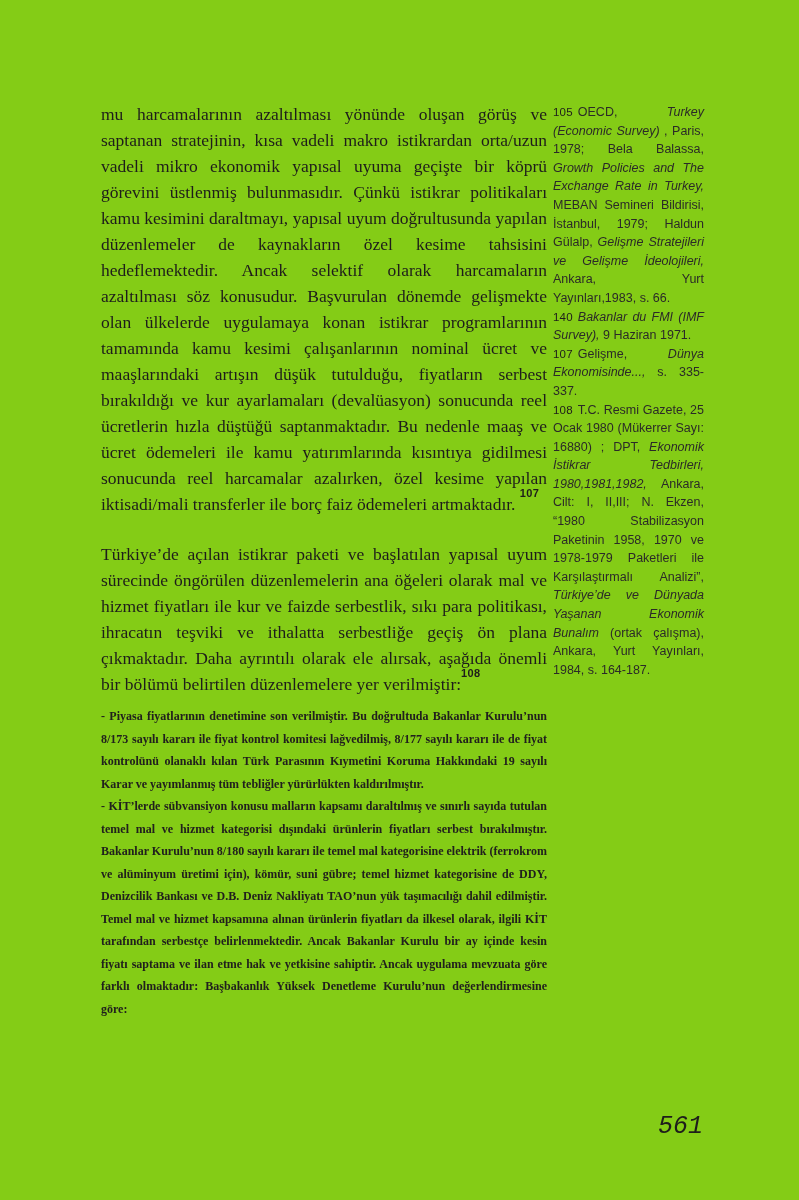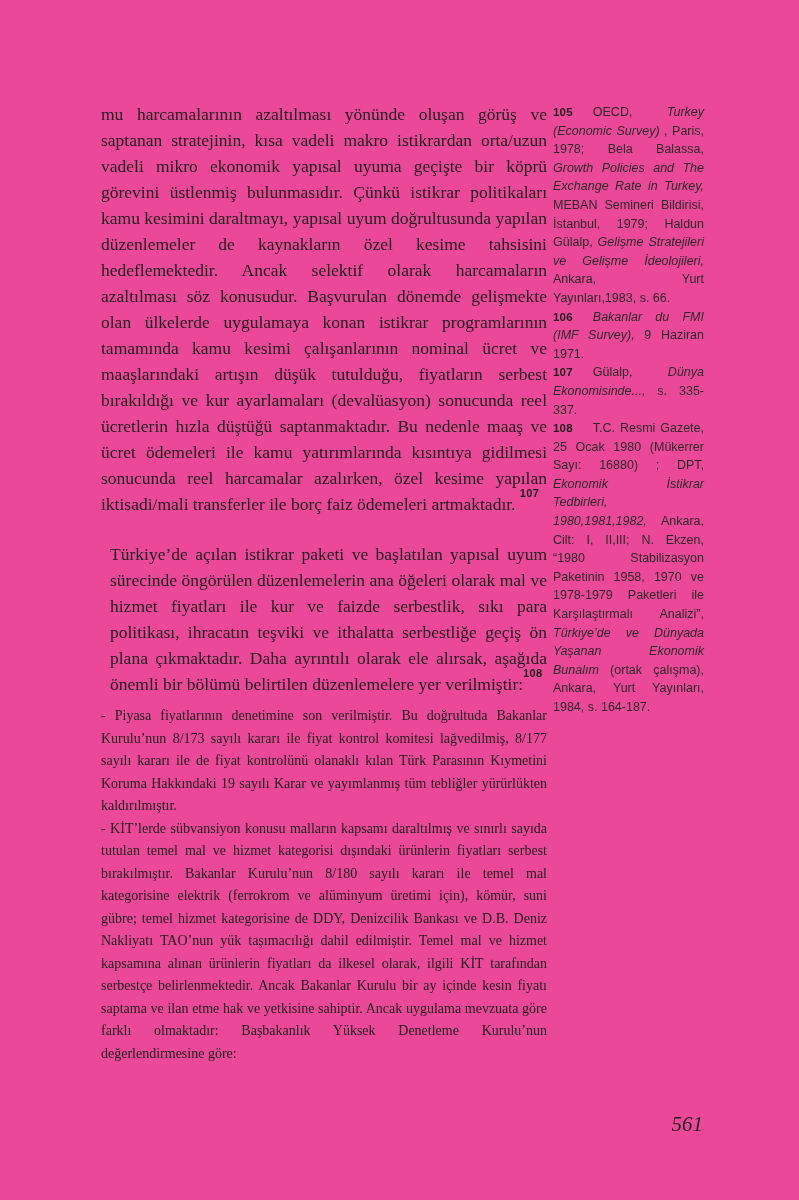--- a/index.html
+++ b/index.html
@@ -2,76 +2,76 @@
 <html lang="tr"><head>
 <meta charset="utf-8">
 <style>
   * { margin: 0; padding: 0; box-sizing: border-box; }
   html, body { background: #ffffff; }
   .page {
     position: relative;
     width: 799px;
     height: 1200px;
     margin: 0 auto;
-    background: #ec4899;
+    background: #84cc16;
     color: #1e1d1b;
     overflow: hidden;
   }
 
   
   .body-col {
     position: absolute;
     left: 101px;
     top: 101px;
     width: 446px;
   }
   .para {
     font-family: "Liberation Serif", "DejaVu Serif", serif;
     font-size: 17.5px;
     line-height: 26px;
     text-align: justify;
     color: #1e1d1b;
   }
-  .para-2 { margin-top: 24px; margin-left: 9px; }
+  .para-2 { margin-top: 24px; }
   .fnref {
     font-family: "Liberation Sans", "DejaVu Sans", sans-serif;
     font-weight: bold;
     font-size: 11px;
     line-height: 0;
     position: relative;
     top: -6px;
     letter-spacing: 0.3px;
   }
   .reg-list { margin-top: 8px; }
   .reg-item {
     font-family: "Liberation Serif", "DejaVu Serif", serif;
-    font-weight: normal;
-    font-size: 14px;
+    font-weight: bold;
+    font-size: 12px;
     line-height: 22.5px;
     text-align: justify;
     color: #21201d;
   }
 
   
   .sidebar {
     position: absolute;
     left: 553px;
     top: 103px;
     width: 151px;
     font-family: "Liberation Sans", "DejaVu Sans", sans-serif;
     font-size: 12.5px;
     line-height: 18.6px;
     text-align: justify;
     color: #2b2a28;
   }
   .footnote { display: block; }
   .fn-num {
-    font-weight: bold;
+    font-weight: normal;
     font-size: 11.5px;
-    padding-right: 20px;
+    padding-right: 5px;
     letter-spacing: 0.2px;
     color: #1e1d1b;
   }
   .footnote .it { font-style: italic; }
 
   
   .running-title {
     position: absolute;
     left: 101px;
     top: 1121px;
@@ -82,23 +82,23 @@
     word-spacing: 3px;
     color: #191816;
     white-space: nowrap;
   }
   .page-number {
     position: absolute;
     left: 628px;
     top: 1112px;
     width: 75px;
     text-align: right;
-    font-family: Liberation Serif, serif;
+    font-family: Liberation Mono, monospace;
     font-style: italic;
-    font-size: 21px;
+    font-size: 25px;
     color: #1e1d1b;
   }
 </style>
 </head>
 <body>
 
 <div class="page">
 
   <main class="body-col">
     <p class="para"><span>mu harcamalarının azaltılması yönünde oluşan görüş ve saptanan stratejinin, kısa vadeli makro istikrardan orta/uzun vadeli mikro ekonomik yapısal uyuma geçişte bir köprü görevini üstlenmiş bulunmasıdır. Çünkü istikrar politikaları kamu kesimini daraltmayı, yapısal uyum doğrultusunda yapılan düzenlemeler de kaynakların özel kesime tahsisini hedeflemektedir. Ancak  selektif olarak harcamaların azaltılması söz konusudur.  Başvurulan dönemde gelişmekte olan ülkelerde uygulamaya konan istikrar programlarının tamamında kamu kesimi çalışanlarının nominal ücret ve maaşlarındaki artışın düşük tutulduğu, fiyatların serbest bırakıldığı ve kur ayarlamaları (devalüasyon) sonucunda reel ücretlerin hızla düştüğü saptanmaktadır. Bu nedenle maaş ve ücret ödemeleri ile kamu yatırımlarında kısıntıya gidilmesi sonucunda reel harcamalar azalırken, özel kesime yapılan iktisadi/mali transferler ile borç faiz ödemeleri artmaktadır. </span><sup class="fnref">107</sup></p>
@@ -106,20 +106,20 @@
     <p class="para para-2"><span>Türkiye’de açılan istikrar paketi ve başlatılan yapısal uyum sürecinde öngörülen düzenlemelerin ana öğeleri olarak mal ve hizmet fiyatları ile kur ve faizde serbestlik, sıkı para politikası, ihracatın teşviki ve ithalatta serbestliğe geçiş ön plana çıkmaktadır. Daha ayrıntılı olarak ele alırsak, aşağıda önemli bir bölümü belirtilen düzenlemelere yer verilmiştir:</span><sup class="fnref">108</sup></p>
 
     <div class="reg-list">
       <p class="reg-item">- Piyasa fiyatlarının denetimine son verilmiştir. Bu doğrultuda Bakanlar Kurulu’nun 8/173 sayılı kararı ile fiyat kontrol komitesi lağvedilmiş,  8/177 sayılı kararı ile de fiyat kontrolünü olanaklı kılan Türk Parasının Kıymetini Koruma Hakkındaki 19 sayılı Karar ve yayımlanmış tüm tebliğler yürürlükten kaldırılmıştır.</p>
       <p class="reg-item">- KİT’lerde sübvansiyon konusu malların kapsamı daraltılmış ve sınırlı sayıda tutulan temel mal ve hizmet kategorisi dışındaki ürünlerin fiyatları serbest bırakılmıştır. Bakanlar Kurulu’nun 8/180 sayılı kararı ile temel mal kategorisine elektrik (ferrokrom ve alüminyum üretimi için), kömür, suni gübre; temel hizmet kategorisine de DDY, Denizcilik Bankası ve D.B. Deniz Nakliyatı TAO’nun yük taşımacılığı dahil edilmiştir. Temel mal ve hizmet kapsamına alınan ürünlerin fiyatları da ilkesel olarak, ilgili KİT tarafından serbestçe belirlenmektedir. Ancak Bakanlar Kurulu bir ay içinde kesin fiyatı saptama ve ilan etme hak ve yetkisine sahiptir. Ancak uygulama mevzuata göre farklı olmaktadır: Başbakanlık Yüksek Denetleme Kurulu’nun değerlendirmesine göre:</p>
     </div>
   </main>
 
   <aside class="sidebar">
     <div class="footnote"><b class="fn-num">105</b><span class="fn-body"><span>OECD, </span><span class="it">Turkey (Economic Survey)</span><span> , Paris, 1978; Bela Balassa, </span><span class="it">Growth Policies and The Exchange Rate in Turkey,</span><span> MEBAN Semineri Bildirisi, İstanbul, 1979; Haldun Gülalp, </span><span class="it">Gelişme Stratejileri ve Gelişme İdeolojileri,</span><span> Ankara, Yurt Yayınları,1983, s. 66.</span></span></div>
-    <div class="footnote"><b class="fn-num">106</b><span class="fn-body"><span class="it">Bakanlar du FMI (IMF Survey),</span><span> 9 Haziran 1971.</span></span></div>
-    <div class="footnote"><b class="fn-num">107</b><span class="fn-body"><span>Gülalp, </span><span class="it">Dünya Ekonomisinde...,</span><span> s. 335-337.</span></span></div>
+    <div class="footnote"><b class="fn-num">140</b><span class="fn-body"><span class="it">Bakanlar du FMI (IMF Survey),</span><span> 9 Haziran 1971.</span></span></div>
+    <div class="footnote"><b class="fn-num">107</b><span class="fn-body"><span>Gelişme, </span><span class="it">Dünya Ekonomisinde...,</span><span> s. 335-337.</span></span></div>
     <div class="footnote"><b class="fn-num">108</b><span class="fn-body"><span>T.C. Resmi Gazete,  25 Ocak 1980 (Mükerrer Sayı: 16880) ;  DPT, </span><span class="it">Ekonomik İstikrar Tedbirleri, 1980,1981,1982,</span><span> Ankara, Cilt: I, II,III;  N. Ekzen, “1980 Stabilizasyon Paketinin 1958, 1970 ve 1978-1979 Paketleri ile Karşılaştırmalı Analizi”, </span><span class="it">Türkiye’de ve Dünyada Yaşanan Ekonomik Bunalım</span><span> (ortak çalışma), Ankara, Yurt Yayınları, 1984, s. 164-187.</span></span></div>
   </aside>
 
   <div class="page-number">561</div>
 
 </div>
 
 </body></html>

